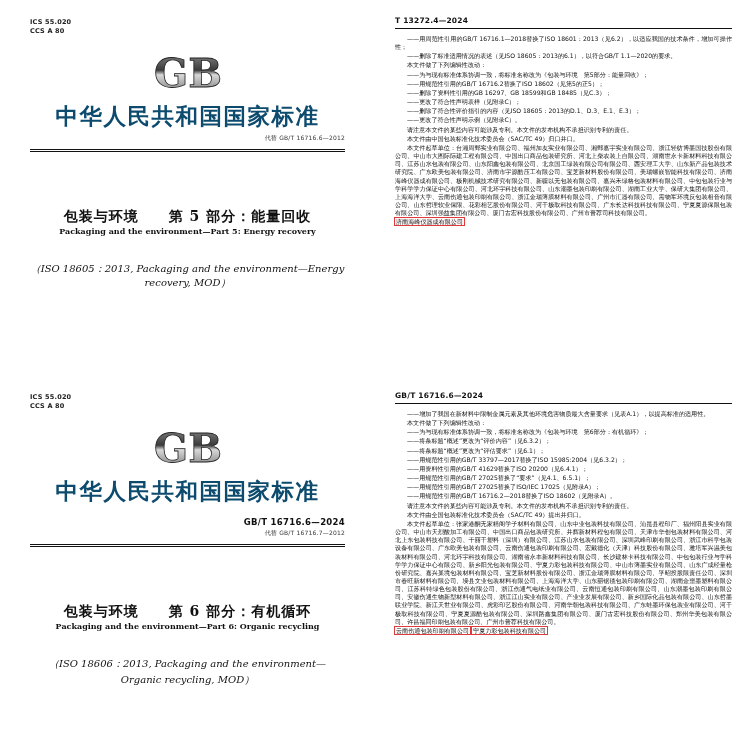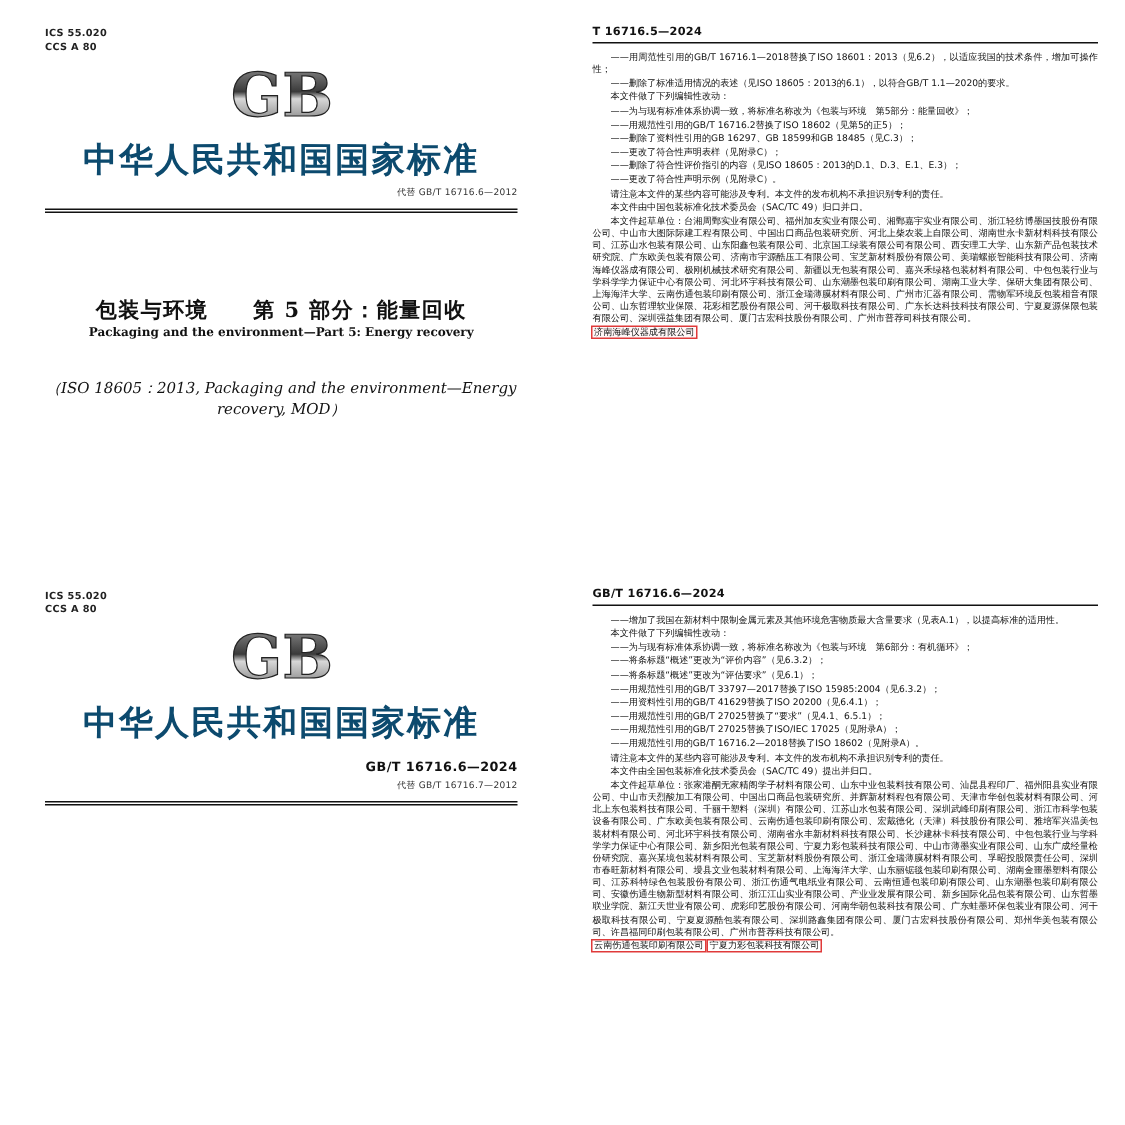--- a/index.html
+++ b/index.html
@@ -16,21 +16,21 @@
     display:grid;
     grid-template-columns:375px 375px;
     grid-template-rows:375px 375px;
   }
   .quad{position:relative;overflow:hidden;box-sizing:border-box;}
 
   
   .cover{padding:18px 30px 0 30px;}
   .ics{font-size:6.5px;line-height:1.45;letter-spacing:.2px;color:#222;font-weight:bold;}
   .gb-logo{
-    text-align:center;margin-top:4px;height:44px;
+    text-align:center;margin-top:14px;height:44px;
     display:flex;align-items:center;justify-content:center;
   }
   .gb-logo svg{display:block;}
   .nat-title{
     text-align:center;
     font-family:"DejaVu Serif","Liberation Serif",serif;
     font-weight:bold;
     font-size:22.5px;
     letter-spacing:1.5px;
     margin-top:6px;
@@ -130,21 +130,21 @@
     <div class="cover-main">
       <div class="cn-title">包装与环境　　第 5 部分：能量回收</div>
       <div class="en-title">Packaging and the environment—Part 5: Energy recovery</div>
       <div class="iso-line">
         <span>（ISO 18605：2013, Packaging and the environment—Energy recovery, MOD）</span>
       </div>
     </div>
   </div>
 
   <div class="quad txt">
-    <div class="hdr">T 16716.5—2024</div>
+    <div class="hdr">T 13272.4—2024</div>
     <hr class="hdr-rule">
     <div class="body">
       <p class="ind">——用周范性引用的GB/T 16716.1—2018替换了ISO 18601：2013（见6.2），以适应我国的技术条件，增加可操作性；</p>
       <p class="ind">——删除了标准适用情况的表述（见ISO 18605：2013的6.1），以符合GB/T 1.1—2020的要求。</p>
       <p class="ind">本文件做了下列编辑性改动：</p>
       <p class="ind">——为与现有标准体系协调一致，将标准名称改为《包装与环境　第5部分：能量回收》；</p>
       <p class="ind">——用规范性引用的GB/T 16716.2替换了ISO 18602（见第5的正5）；</p>
       <p class="ind">——删除了资料性引用的GB 16297、GB 18599和GB 18485（见C.3）；</p>
       <p class="ind">——更改了符合性声明表样（见附录C）；</p>
       <p class="ind">——删除了符合性评价指引的内容（见ISO 18605：2013的D.1、D.3、E.1、E.3）；</p>
@@ -178,20 +178,28 @@
       </svg>
     </div>
 
     <div class="nat-title">中华人民共和国国家标准</div>
 
     <div class="std-no">GB/T 16716.6—2024</div>
     <div class="std-sub">代替 GB/T 16716.7—2012</div>
     <hr class="rule">
     <hr class="rule thin">
 
+    <div class="cover-main">
+      <div class="cn-title">包装与环境　　第 6 部分：有机循环</div>
+      <div class="en-title">Packaging and the environment—Part 6: Organic recycling</div>
+      <div class="iso-line">
+        <span>（ISO 18606：2013, Packaging and the environment—</span>
+        <span class="l2">Organic recycling, MOD）</span>
+      </div>
+    </div>
   </div>
 
   <div class="quad txt">
     <div class="hdr">GB/T 16716.6—2024</div>
     <hr class="hdr-rule">
     <div class="body">
       <p class="ind">——增加了我国在新材料中限制金属元素及其他环境危害物质最大含量要求（见表A.1），以提高标准的适用性。</p>
       <p class="ind">本文件做了下列编辑性改动：</p>
       <p class="ind">——为与现有标准体系协调一致，将标准名称改为《包装与环境　第6部分：有机循环》；</p>
       <p class="ind">——将条标题“概述”更改为“评价内容”（见6.3.2）；</p>

